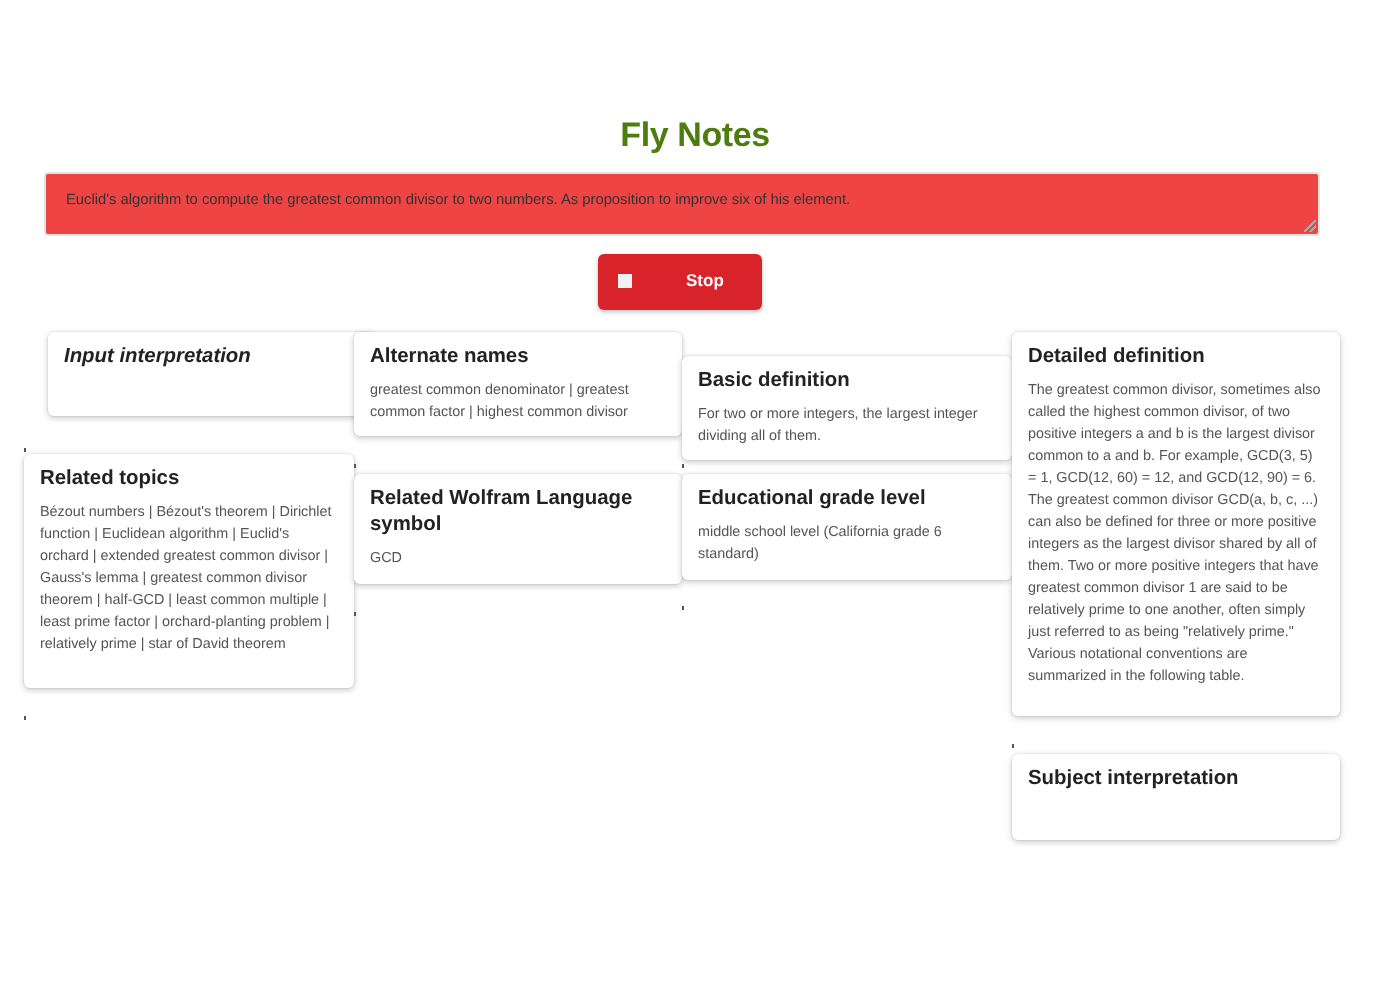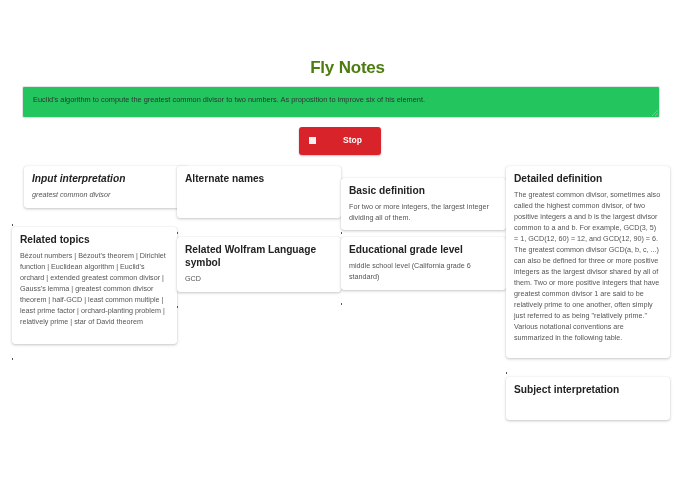--- a/index.html
+++ b/index.html
@@ -7,21 +7,21 @@
       width: 695px; height: 494px; background: #ffffff; position: relative; overflow: hidden;
       font-family: "Liberation Sans", "DejaVu Sans", sans-serif; color: #333;
     }
     .title {
       position: absolute; left: 0; right: 0; top: 58px; text-align: center;
       font-size: 17px; font-weight: bold; color: #4d7c0f; letter-spacing: -0.2px;
     }
     .textarea {
       position: absolute; left: 22px; top: 86px; width: 638px; height: 32px;
       border: 1px solid #e3e3e3; border-radius: 2px; box-sizing: border-box;
-      padding: 8px 10px; font-size: 7.4px; color: #333; background: #22c55e;
+      padding: 8px 10px; font-size: 7.4px; color: #333; background: #ef4444;
       font-family: "Liberation Sans", sans-serif; resize: none;
     }
     .resize-grip {
       position: absolute; left: 652px; top: 110px; width: 6px; height: 6px;
       background: linear-gradient(135deg, transparent 45%, #aaa 45%, #aaa 55%, transparent 55%, transparent 70%, #aaa 70%, #aaa 80%, transparent 80%);
     }
     .stop-btn {
       position: absolute; left: 299px; top: 127px; width: 82px; height: 28px;
       background: #d9232b; border-radius: 3px; box-shadow: 0 1px 2px rgba(0,0,0,0.25);
       display: flex; align-items: center; cursor: pointer; text-align: center;
@@ -55,31 +55,31 @@
 <textarea class="textarea" style="">Euclid's algorithm to compute the greatest common divisor to two numbers. As proposition to improve six of his element.</textarea>
 <div class="resize-grip"></div>
 
 <div class="stop-btn">
   <span class="stop-icon"></span>
   <span class="stop-label">Stop</span>
 </div>
 
 <div class="card" style="left:24px; top:166px; width:165px; height:42px;font-style:italic;">
   <div class="card-title">Input interpretation</div>
-  <div class="card-body">greatest common divisor</div>
 </div>
 <div class="dot" style="left:12px; top:224px;"></div>
 <div class="card" style="left:12px; top:227px; width:165px; height:117px;">
   <div class="card-title">Related topics</div>
   <div class="card-body">Bézout numbers | Bézout's theorem | Dirichlet function | Euclidean algorithm | Euclid's orchard | extended greatest common divisor | Gauss's lemma | greatest common divisor theorem | half-GCD | least common multiple | least prime factor | orchard-planting problem | relatively prime | star of David theorem</div>
 </div>
 <div class="dot" style="left:12px; top:358px;"></div>
 
 <div class="card" style="left:177px; top:166px; width:164px; height:52px;">
   <div class="card-title">Alternate names</div>
+  <div class="card-body">greatest common denominator | greatest common factor | highest common divisor</div>
 </div>
 <div class="dot" style="left:177px; top:232px;"></div>
 <div class="card" style="left:177px; top:237px; width:164px; height:55px;">
   <div class="card-title">Related Wolfram Language symbol</div>
   <div class="card-body">GCD</div>
 </div>
 <div class="dot" style="left:177px; top:306px;"></div>
 
 <div class="card" style="left:341px; top:178px; width:165px; height:52px;">
   <div class="card-title">Basic definition</div>

